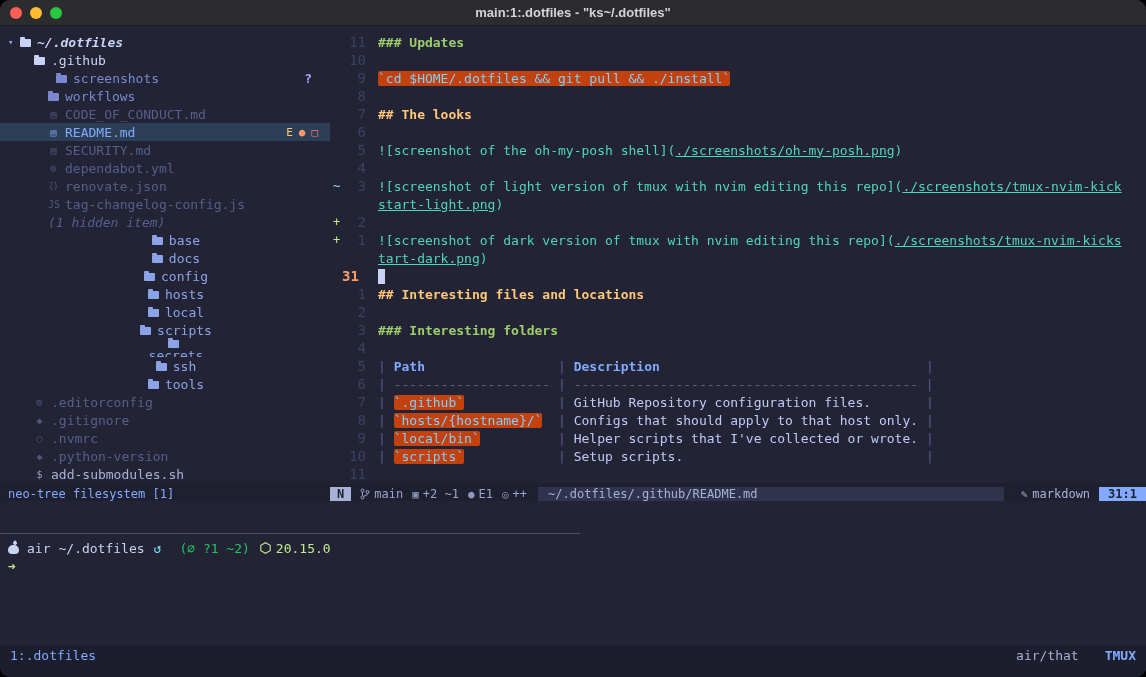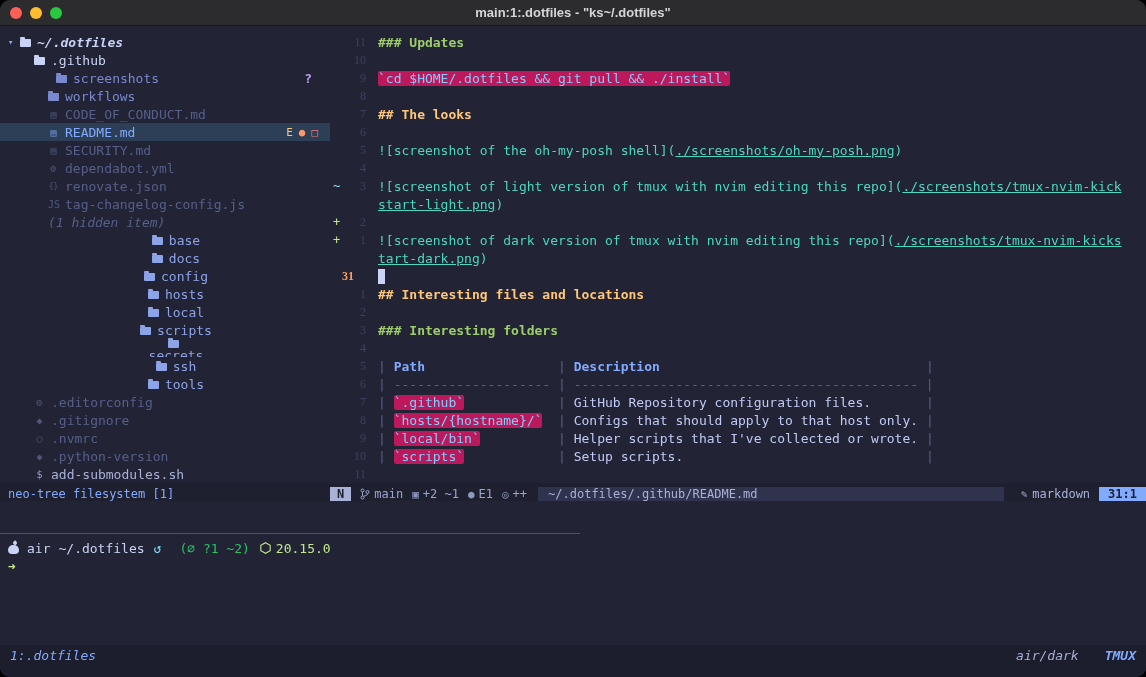--- a/index.html
+++ b/index.html
@@ -35,27 +35,27 @@
   .t-file-dim{color:#565f89;}
   .t-file-active{color:#82aaff;}
   .t-file{color:#a9b1d6;}
   .t-hidden{color:#565f89;font-style:italic;}
   
   .editor{flex:1;overflow:hidden;font-size:13px;}
   .eline{height:18px;display:flex;align-items:center;}
   .sign{width:12px;flex:none;padding-left:3px;font-size:12px;color:#565f89;}
   .sign.add{color:#c3e88d;}
   .sign.chg{color:#86e1fc;}
-  .num{width:24px;flex:none;text-align:right;color:#3b4261;font-size:12px;font-family:Liberation Serif, serif;}
+  .num{width:24px;flex:none;text-align:right;color:#3b4261;font-size:14px;}
   .num.cur{text-align:left;color:#ff9e64;font-weight:700;}
   .txt{margin-left:12px;white-space:pre;}
   .cursor{display:inline-block;width:7px;height:15px;background:#c8d3f5;vertical-align:text-bottom;}
   .sg-h2{color:#ffc777;font-weight:700;}
   .sg-h3{color:#9ece6a;font-weight:700;}
-  .sg-code{color:#7dcfff;background:#be185d;border-radius:2px;}
+  .sg-code{color:#7dcfff;background:#c2410c;border-radius:2px;}
   .sg-link{color:#4fd6be;}
   .sg-url{color:#4fd6be;text-decoration:underline;}
   .sg-pun{color:#4fd6be;}
   .sg-fg{color:#c0caf5;}
   .sg-pipe{color:#565f89;}
   .sg-th{color:#82aaff;font-weight:700;}
   
   .statusbar{height:18px;flex:none;display:flex;align-items:flex-end;background:#1e2030;font-size:12px;}
   .nt-status{width:330px;flex:none;color:#82aaff;padding-left:8px;display:flex;align-items:center;}
   .lualine{flex:1;display:flex;align-items:center;gap:9px;}
@@ -75,21 +75,21 @@
   .apple::before{content:"";position:absolute;bottom:0;left:0;width:11px;height:9px;background:#c8d3f5;border-radius:5px 5px 4px 4px;}
   .apple::after{content:"";position:absolute;top:-1px;left:5px;width:4px;height:4px;background:#c8d3f5;border-radius:60% 0 60% 60%;transform:rotate(-40deg);}
   .p-user{color:#c8d3f5;}
   .p-path{color:#c8d3f5;margin-left:8px;}
   .p-refresh{color:#86e1fc;margin-left:9px;}
   .p-git{color:#22c55e;margin-left:18px;}
   .p-node{display:flex;align-items:center;gap:5px;margin-left:10px;color:#c3e88d;}
   .parrow{height:18px;display:flex;align-items:center;color:#c3e88d;font-weight:700;}
   .spacer{flex:1;}
   .tmuxblock{height:32px;flex:none;background:#1c1e2e;display:flex;flex-direction:column;}
-  .tmuxbar{height:20px;display:flex;align-items:center;font-size:13px;padding:0 10px;font-style:italic;}
+  .tmuxbar{height:20px;display:flex;align-items:center;font-size:13px;padding:0 10px;}
   .tmux-left{color:#82aaff;}
   .tmux-right{margin-left:auto;display:flex;align-items:center;}
   .tmux-session{color:#a9b1d6;}
   .tmux-badge{color:#82aaff;font-weight:700;margin-left:26px;}
 </style>
 </head>
 <body>
 
 <div class="window">
 
@@ -312,19 +312,19 @@
     </div>
     <div class="parrow">➜</div>
   </div>
 
   <div class="spacer"></div>
 
   <div class="tmuxblock">
     <div class="tmuxbar">
       <span class="tmux-left">1:.dotfiles</span>
       <span class="tmux-right">
-        <span class="tmux-session">air/dark</span>
+        <span class="tmux-session">air/that</span>
         <span class="tmux-badge">TMUX</span>
       </span>
     </div>
   </div>
 
 </div>
 
 </body></html>

